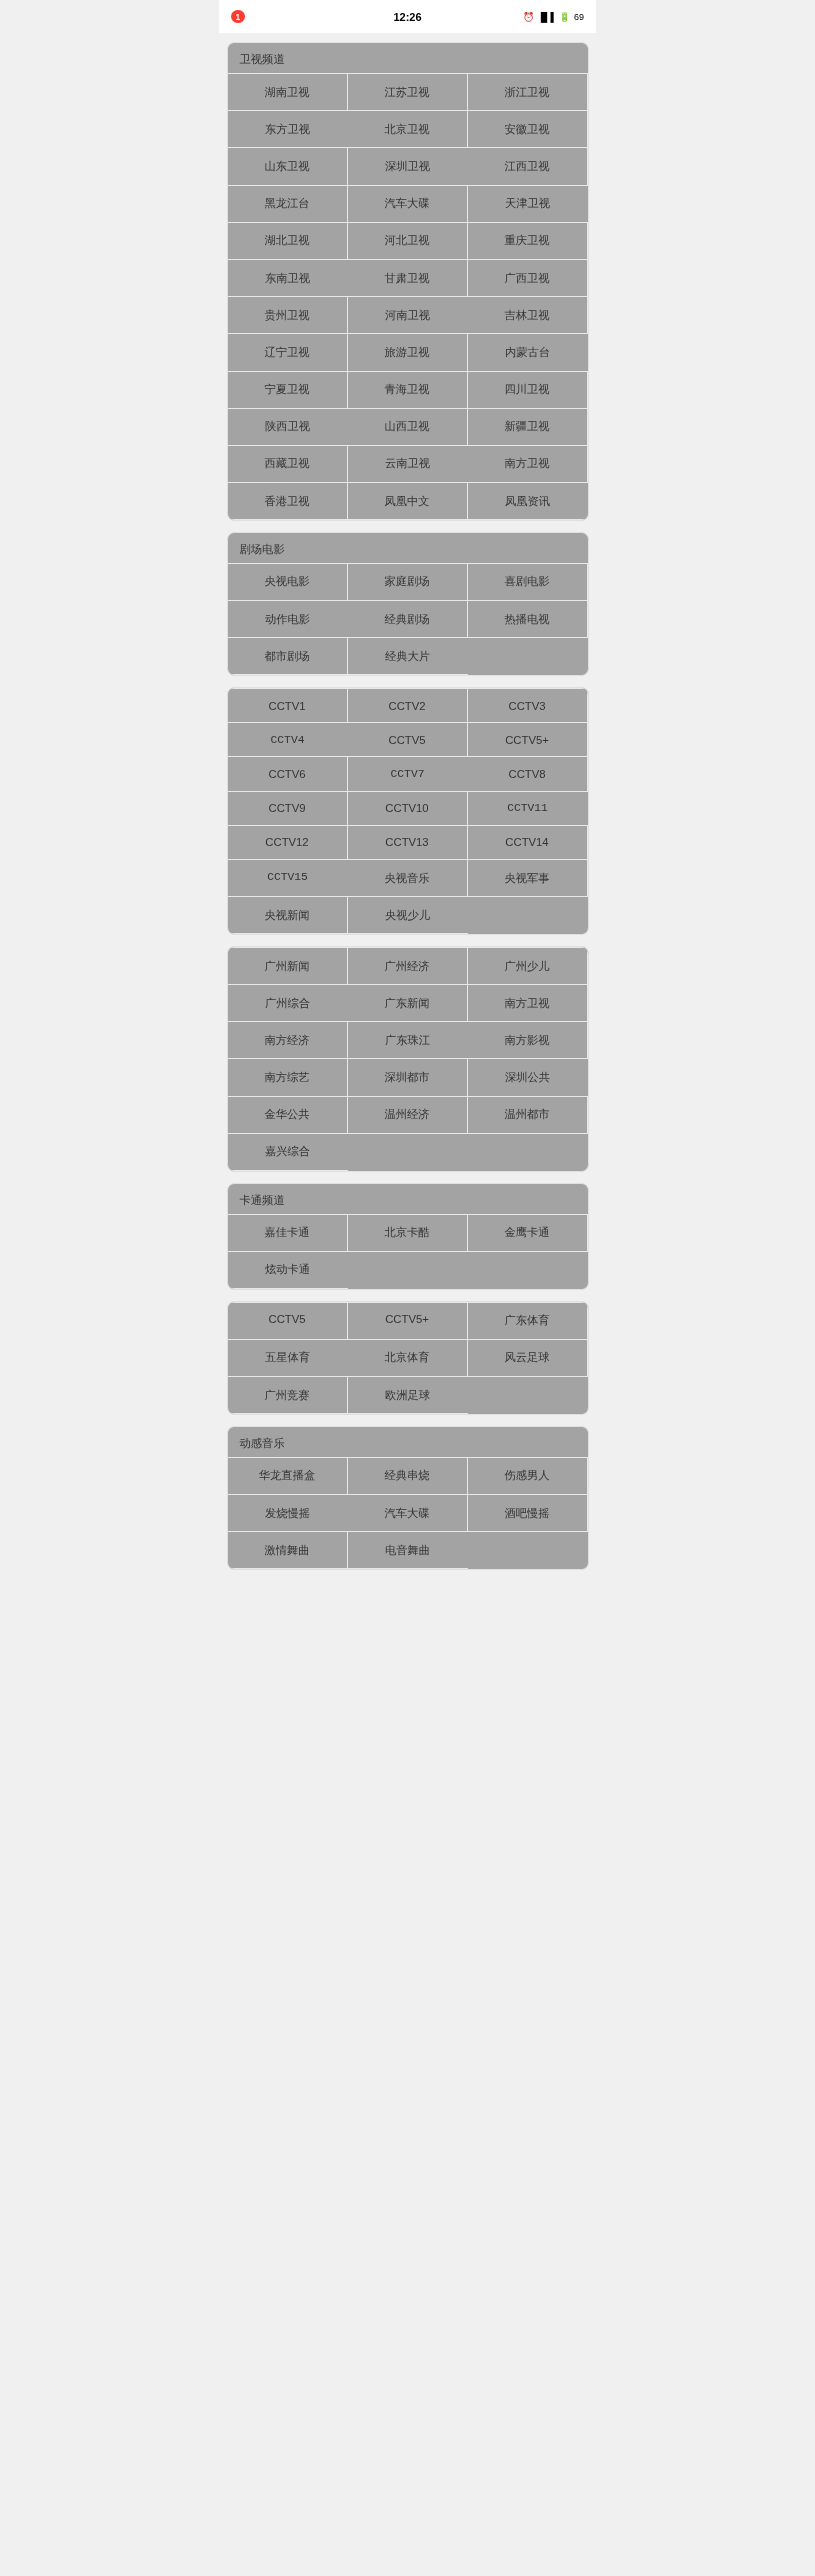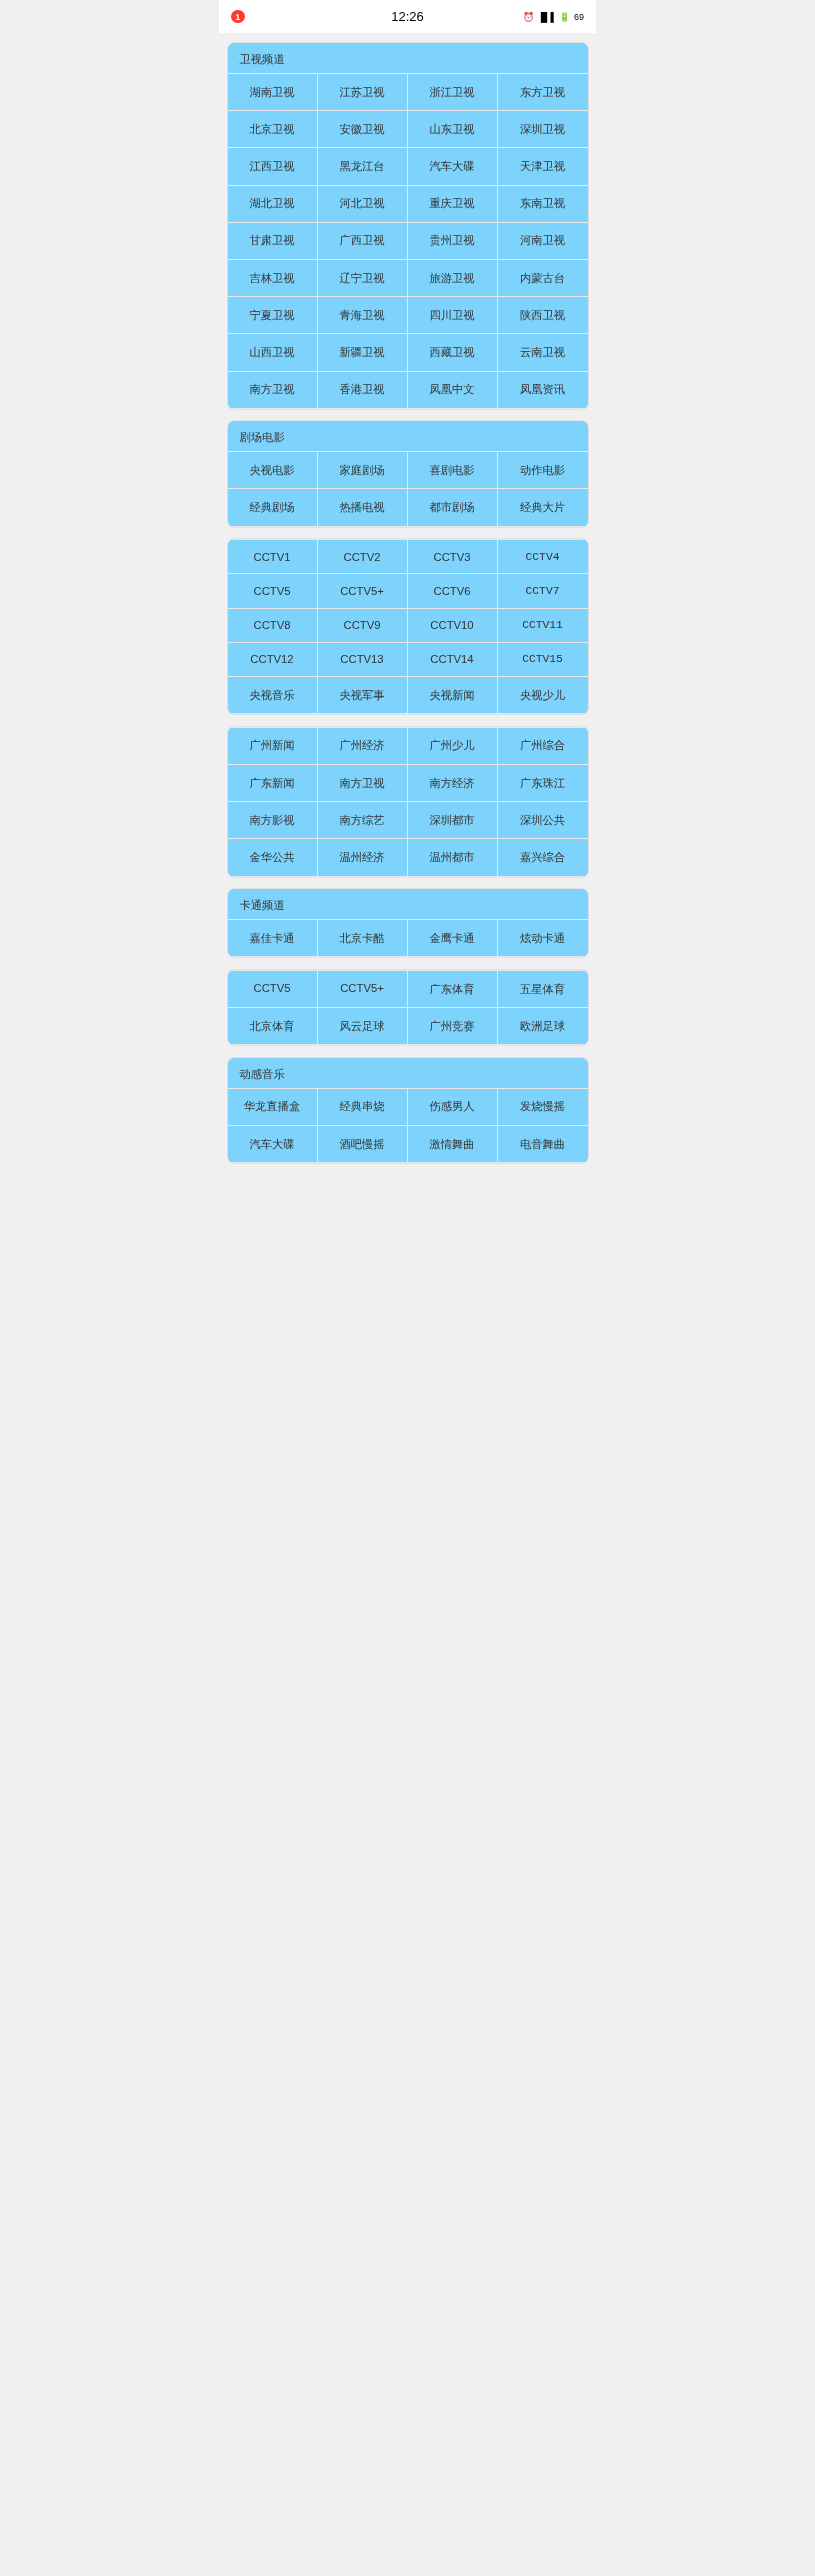--- a/index.html
+++ b/index.html
@@ -22,22 +22,22 @@
       position: relative;
     }
     .status-bar-left {
       display: flex;
       align-items: center;
     }
     .status-bar-center {
       position: absolute;
       left: 50%;
       transform: translateX(-50%);
-      font-size: 13px;
-      font-weight: 400;
+      font-size: 11px;
+      font-weight: 700;
       color: #000;
     }
     .status-bar-right {
       display: flex;
       align-items: center;
       gap: 3px;
       font-size: 9px;
       color: #000;
     }
     .notification-dot {
@@ -56,36 +56,36 @@
     
     .content {
       padding: 9px 7.5px;
       display: flex;
       flex-direction: column;
       gap: 10.6px;
     }
 
     
     .section-card {
-      background: #7dd3fc;
+      background: #a3a3a3;
       border-radius: 7.5px;
       overflow: hidden;
       border: 0.8px solid #e0e0e0;
     }
     .section-title {
       padding: 9px 12px 6px;
       font-size: 11.3px;
       font-weight: 500;
       color: #333;
     }
 
     
     .channel-grid {
       display: grid;
-      grid-template-columns: repeat(4, 1fr);
+      grid-template-columns: repeat(3, 1fr);
       border-top: 0.8px solid #e8e8e8;
     }
     .channel-cell {
       border-right: 0.8px solid #e8e8e8;
       border-bottom: 0.8px solid #e8e8e8;
       padding: 10.6px 6px;
       text-align: center;
       font-size: 11.3px;
       color: #333;
       cursor: pointer;

